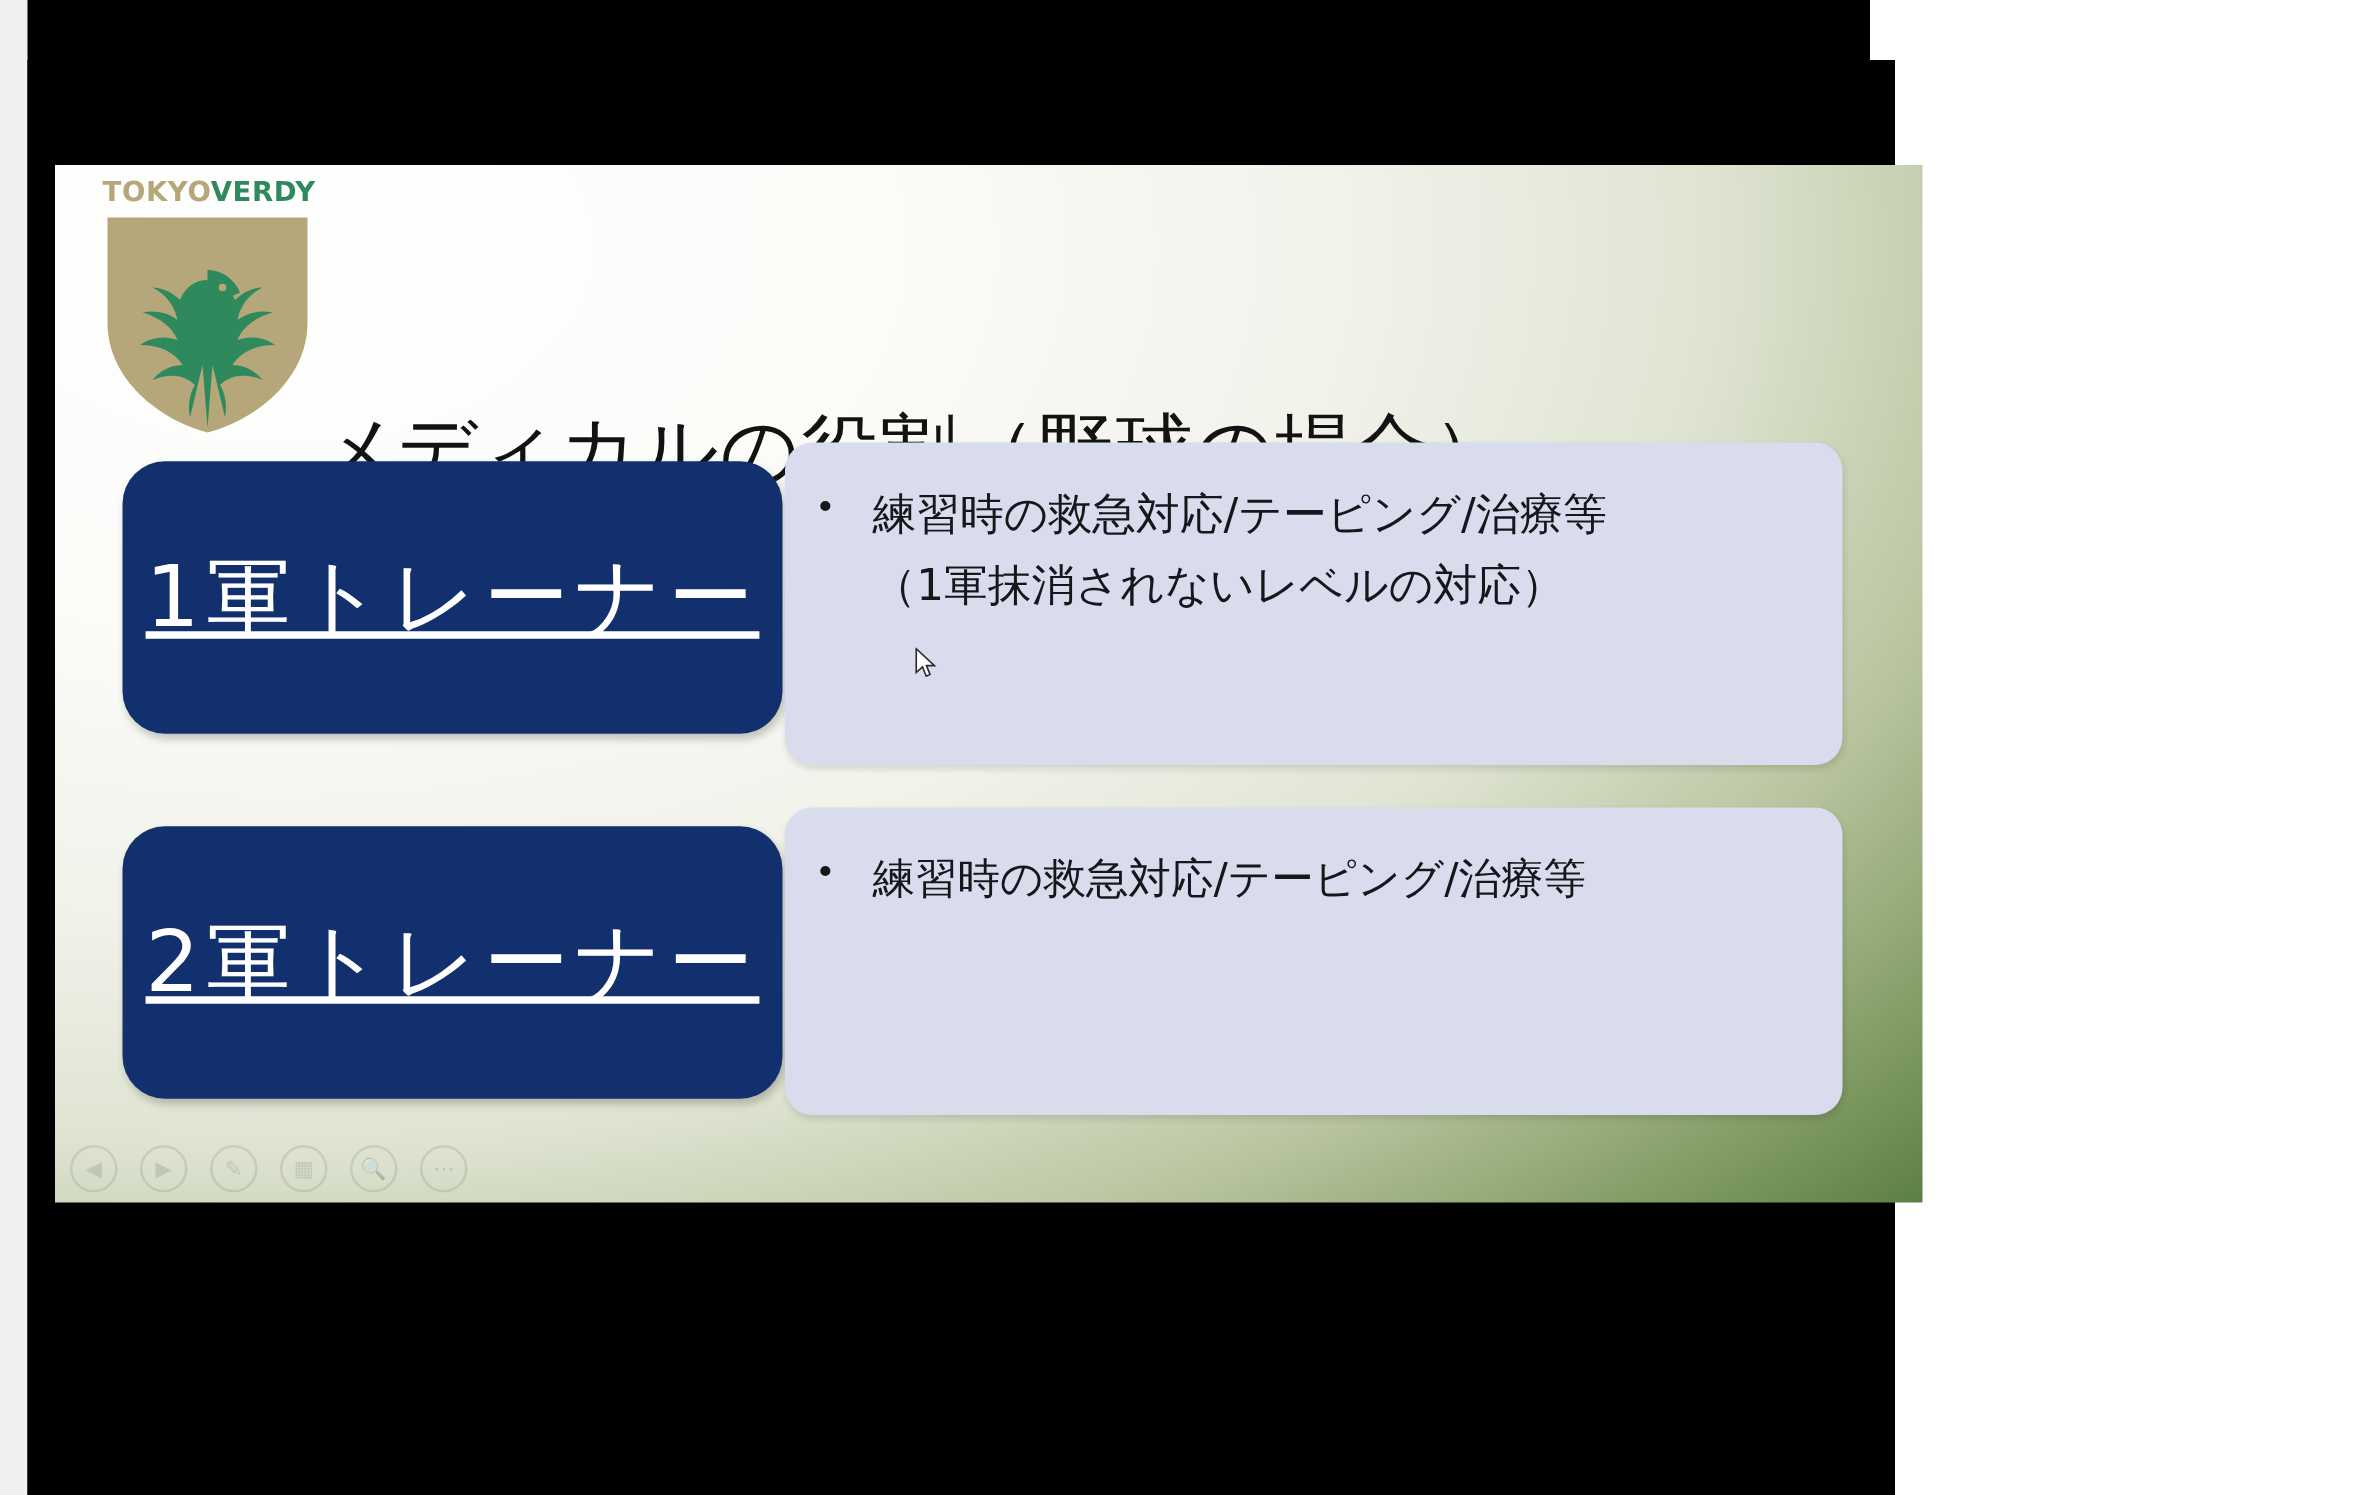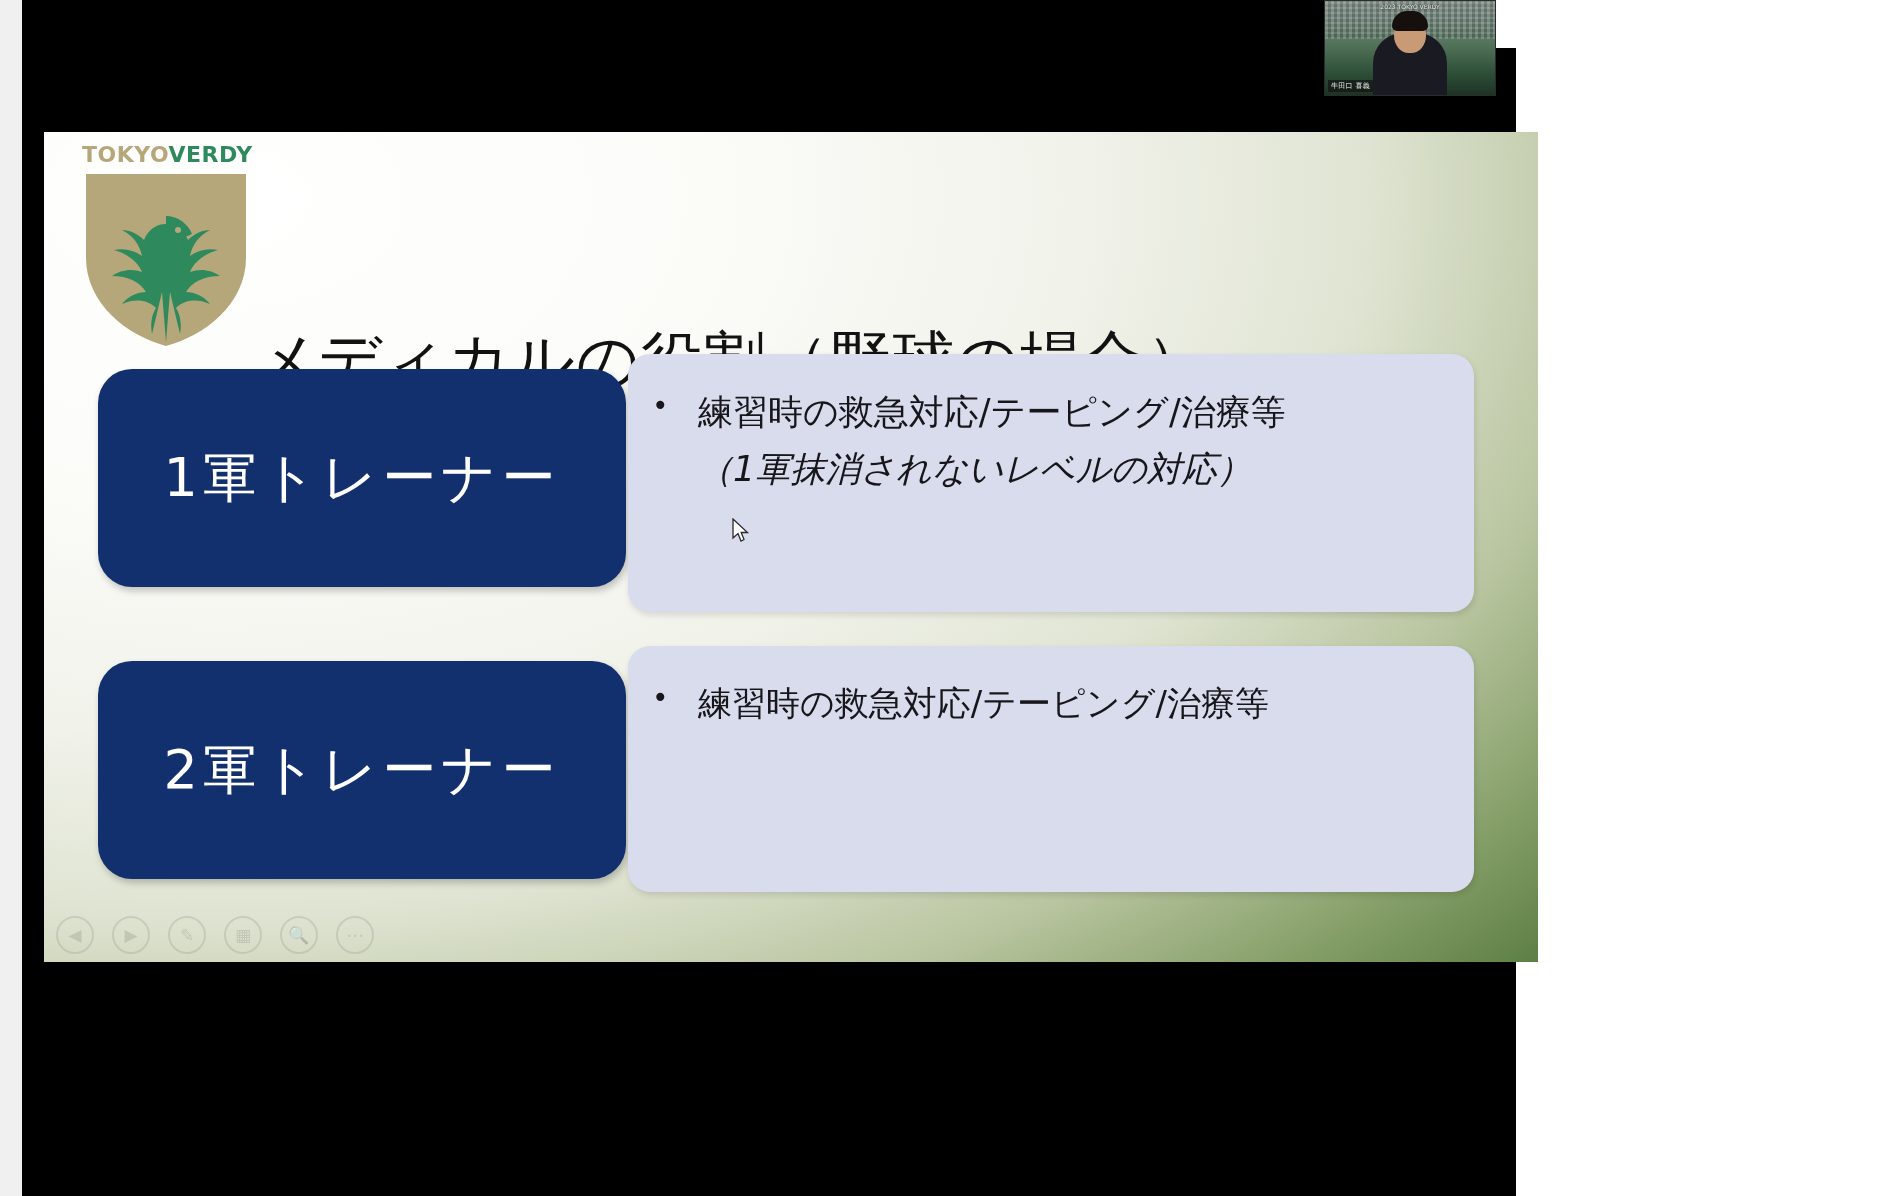--- a/index.html
+++ b/index.html
@@ -117,25 +117,26 @@
     height: 218px;
     background: #13306e;
     border-radius: 34px;
     box-shadow: 2px 4px 7px rgba(0,0,0,0.22);
     display: flex;
     align-items: center;
     justify-content: center;
   }
   .label-card .label-text {
     color: #ffffff;
-    font-size: 54px;
+    font-size: 68px;
     letter-spacing: 5px;
     font-family: "DejaVu Sans", sans-serif;
     white-space: nowrap;
     text-align: left;
+    text-decoration: underline;
   }
 
   .detail-card {
     position: absolute;
     left: 584px;
     top: 0px;
     width: 846px;
     height: 258px;
     background: #d8dced;
     border-radius: 22px;
@@ -161,21 +162,20 @@
   }
   .detail-list li.bulleted::before {
     content: "•";
     position: absolute;
     left: 24px;
     top: -1px;
     font-size: 28px;
     color: #17171b;
   }
   .detail-list li.sub {
-    font-style: italic;
   }
   #row-2 .detail-list li { font-size: 34px; }
 
   
   #presenter-toolbar {
     position: absolute;
     left: 12px;
     bottom: 8px;
     display: flex;
     gap: 18px;
@@ -346,23 +346,14 @@
         <div class="tool">⋯</div>
       </div>
 
       <svg id="mouse-cursor" viewBox="0 0 18 26">
         <path d="M1 1 L1 20 L6 15.5 L9 23 L12 21.5 L9.2 14.5 L15.5 14.5 Z" fill="#ffffff" stroke="#2a2a2a" stroke-width="1.3"></path>
       </svg>
 
     </div>
   </div>
 
-  <div id="webcam">
-    <div class="cam-crowd"></div>
-    <div class="cam-person"></div>
-    <div class="cam-head"></div>
-    <div class="cam-hair"></div>
-    <div class="cam-topbadge">2023
-TOKYO VERDY</div>
-    <div class="cam-badge">牛田口 喜義</div>
-  </div>
 
 </div>
 
 </body></html>

